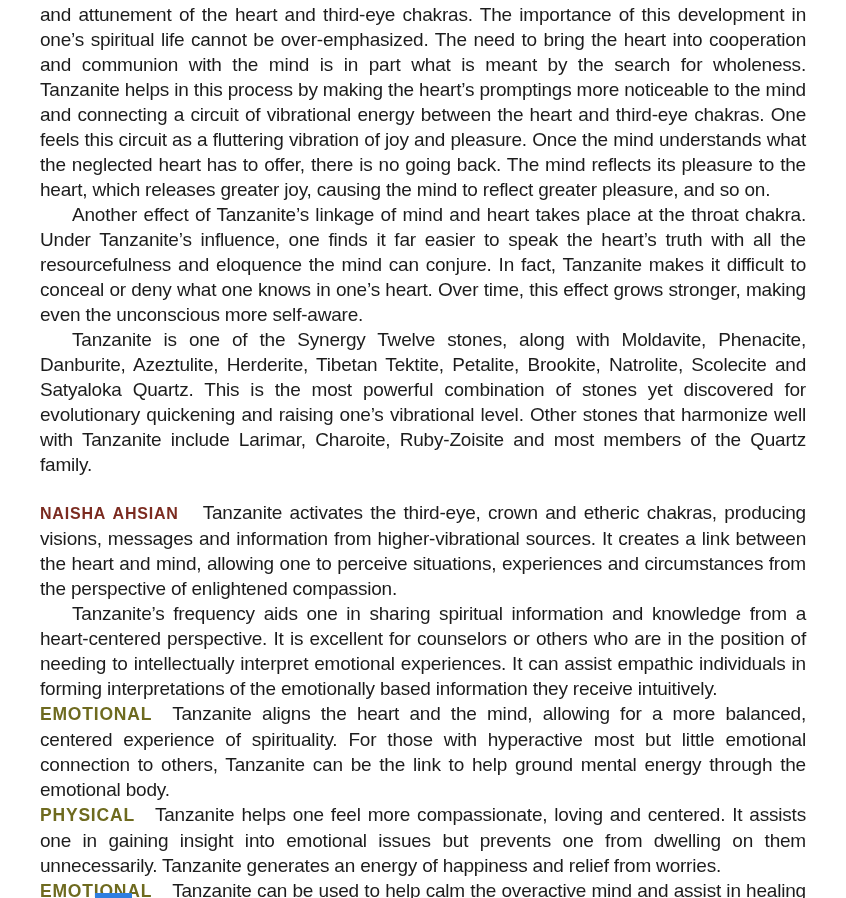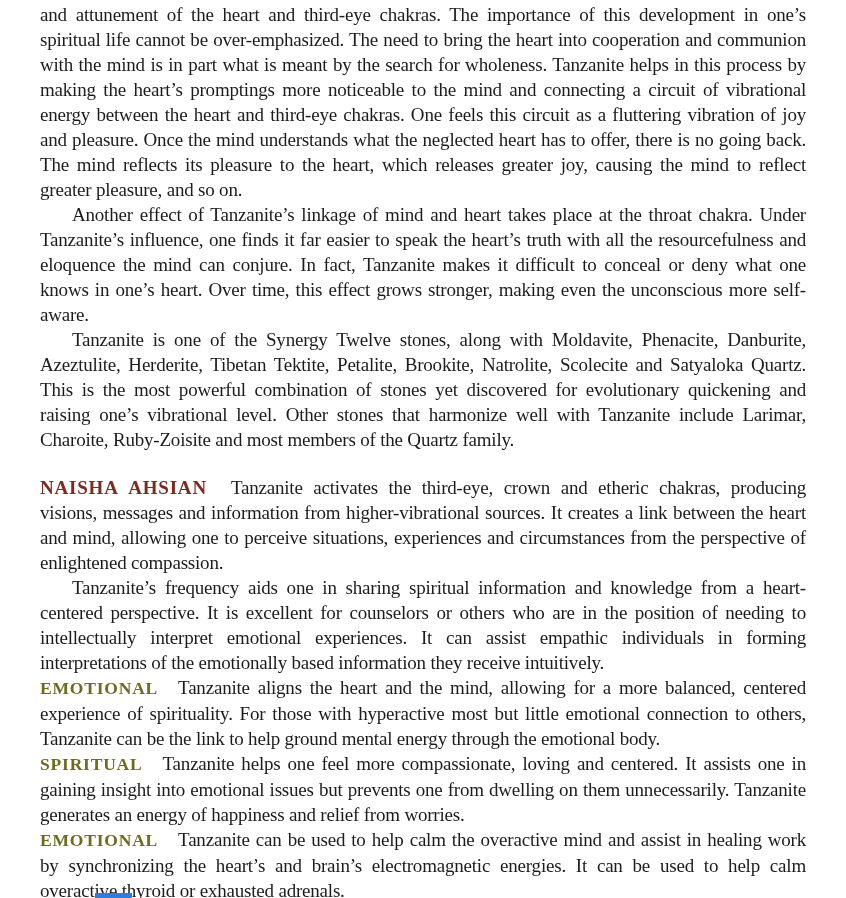--- a/index.html
+++ b/index.html
@@ -5,21 +5,21 @@
   * { margin: 0; padding: 0; box-sizing: border-box; }
   html, body {
     width: 846px; height: 898px;
     background: #ffffff;
     overflow: hidden;
   }
   .page {
     position: relative;
     width: 846px; height: 898px;
     background: var(--page-bg, #ffffff);
-    font-family: Liberation Serif, serif;
+    font-family: Liberation Sans, sans-serif;
     color: var(--text-color, #1c1c1c);
   }
   .text-block {
     position: absolute;
     top: 2px; left: 40px; right: 40px;
     font-size: 19px;
     line-height: 25px;
     letter-spacing: -0.2px;
     text-align: justify;
     hyphens: auto;
@@ -29,21 +29,21 @@
   .para.indent { text-indent: 32px; }
   .para.gap-before { margin-top: 23px; }
   .run-in {
     font-weight: bold;
     text-indent: 0;
     letter-spacing: 0.8px;
     white-space: nowrap;
   }
   .run-in.author {
     color: var(--author-color, #7b2b20);
-    font-size: 19px;
+    font-size: 16px;
     padding-right: 24px;
     margin-top: 24px;
   }
   .run-in.attribute {
     color: var(--attribute-color, #6e6a1f);
     font-size: 17.5px;
     padding-right: 20px;
   }
   .blue-bar {
     position: absolute;
@@ -56,17 +56,17 @@
 <body>
 
 <div class="page" lang="en">
   <main class="text-block">
       <p class="para"><span>and attunement of the heart and third-eye chakras. The importance of this development in one’s spiritual life cannot be over-emphasized. The need to bring the heart into cooperation and communion with the mind is in part what is meant by the search for wholeness. Tanzanite helps in this process by making the heart’s promptings more noticeable to the mind and connecting a circuit of vibrational energy between the heart and third-eye chakras. One feels this circuit as a fluttering vibration of joy and pleasure. Once the mind understands what the neglected heart has to offer, there is no going back. The mind reflects its pleasure to the heart, which releases greater joy, causing the mind to reflect greater pleasure, and so on.</span></p>
       <p class="para indent"><span>Another effect of Tanzanite’s linkage of mind and heart takes place at the throat chakra. Under Tanzanite’s influence, one finds it far easier to speak the heart’s truth with all the resourcefulness and eloquence the mind can conjure. In fact, Tanzanite makes it difficult to conceal or deny what one knows in one’s heart. Over time, this effect grows stronger, making even the unconscious more self-aware.</span></p>
       <p class="para indent"><span>Tanzanite is one of the Synergy Twelve stones, along with Moldavite, Phenacite, Danburite, Azeztulite, Herderite, Tibetan Tektite, Petalite, Brookite, Natrolite, Scolecite and Satyaloka Quartz. This is the most powerful combination of stones yet discovered for evolutionary quickening and raising one’s vibrational level. Other stones that harmonize well with Tanzanite include Larimar, Charoite, Ruby-Zoisite and most members of the Quartz family.</span></p>
       <p class="para gap-before"><span class="run-in author">NAISHA AHSIAN</span><span>Tanzanite activates the third-eye, crown and etheric chakras, producing visions, messages and information from higher-vibrational sources. It creates a link between the heart and mind, allowing one to perceive situations, experiences and circumstances from the perspective of enlightened compassion.</span></p>
       <p class="para indent"><span>Tanzanite’s frequency aids one in sharing spiritual information and knowledge from a heart-centered perspective. It is excellent for counselors or others who are in the position of needing to intellectually interpret emotional experiences. It can assist empathic individuals in forming interpretations of the emotionally based information they receive intuitively.</span></p>
       <p class="para"><span class="run-in attribute">EMOTIONAL</span><span>Tanzanite aligns the heart and the mind, allowing for a more balanced, centered experience of spirituality. For those with hyperactive most but little emotional connection to others, Tanzanite can be the link to help ground mental energy through the emotional body.</span></p>
-      <p class="para"><span class="run-in attribute">SPIRITUAL</span><span>Tanzanite helps one feel more compassionate, loving and centered. It assists one in gaining insight into emotional issues but prevents one from dwelling on them unnecessarily. Tanzanite generates an energy of happiness and relief from worries.</span></p>
+      <p class="para"><span class="run-in attribute">PHYSICAL</span><span>Tanzanite helps one feel more compassionate, loving and centered. It assists one in gaining insight into emotional issues but prevents one from dwelling on them unnecessarily. Tanzanite generates an energy of happiness and relief from worries.</span></p>
       <p class="para"><span class="run-in attribute">EMOTIONAL</span><span>Tanzanite can be used to help calm the overactive mind and assist in healing work by synchronizing the heart’s and brain’s electromagnetic energies. It can be used to help calm overactive thyroid or exhausted adrenals.</span></p>
     </main>
   <div class="blue-bar"></div>
 </div>
 
 </body></html>

